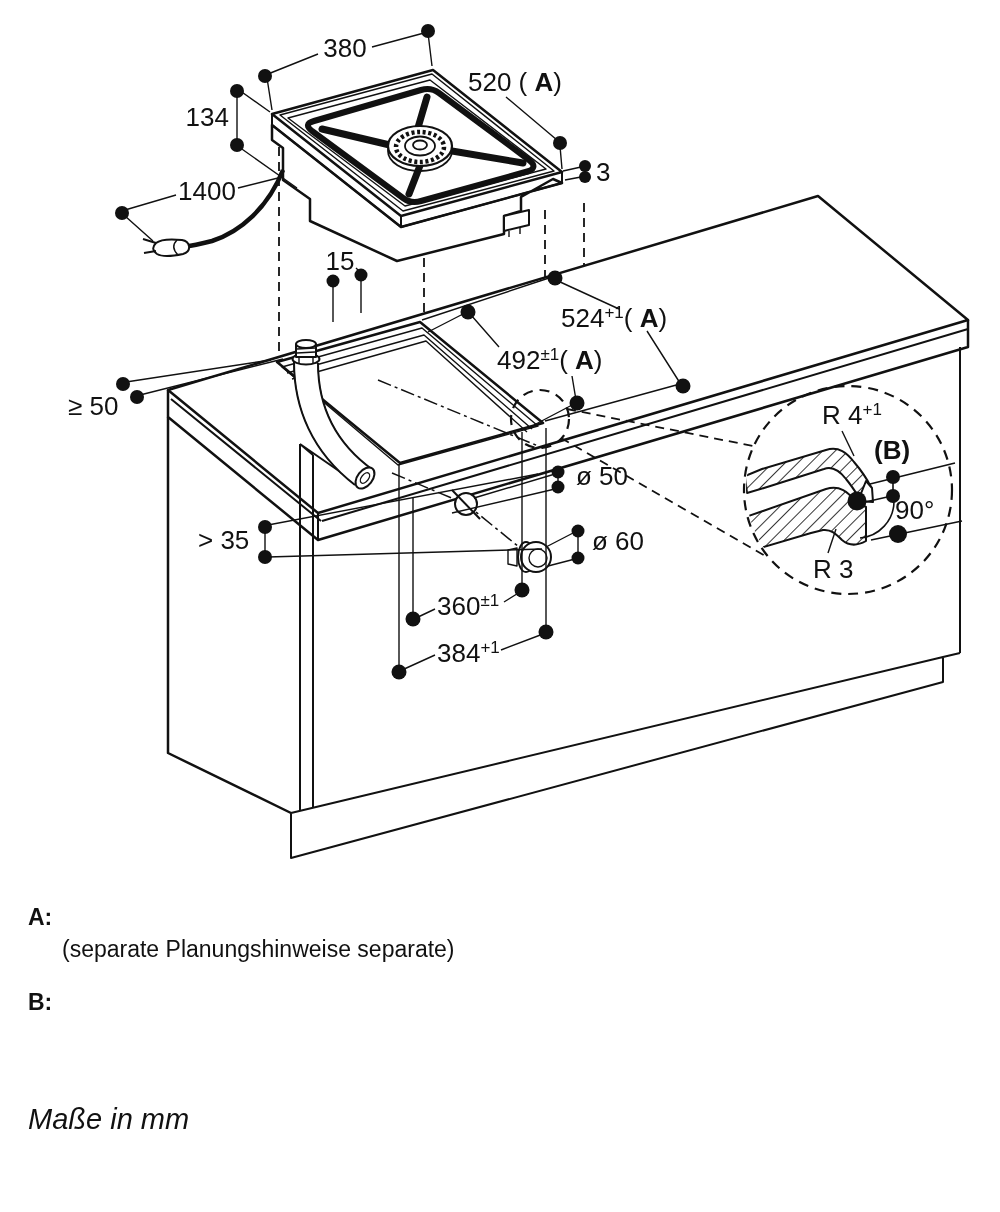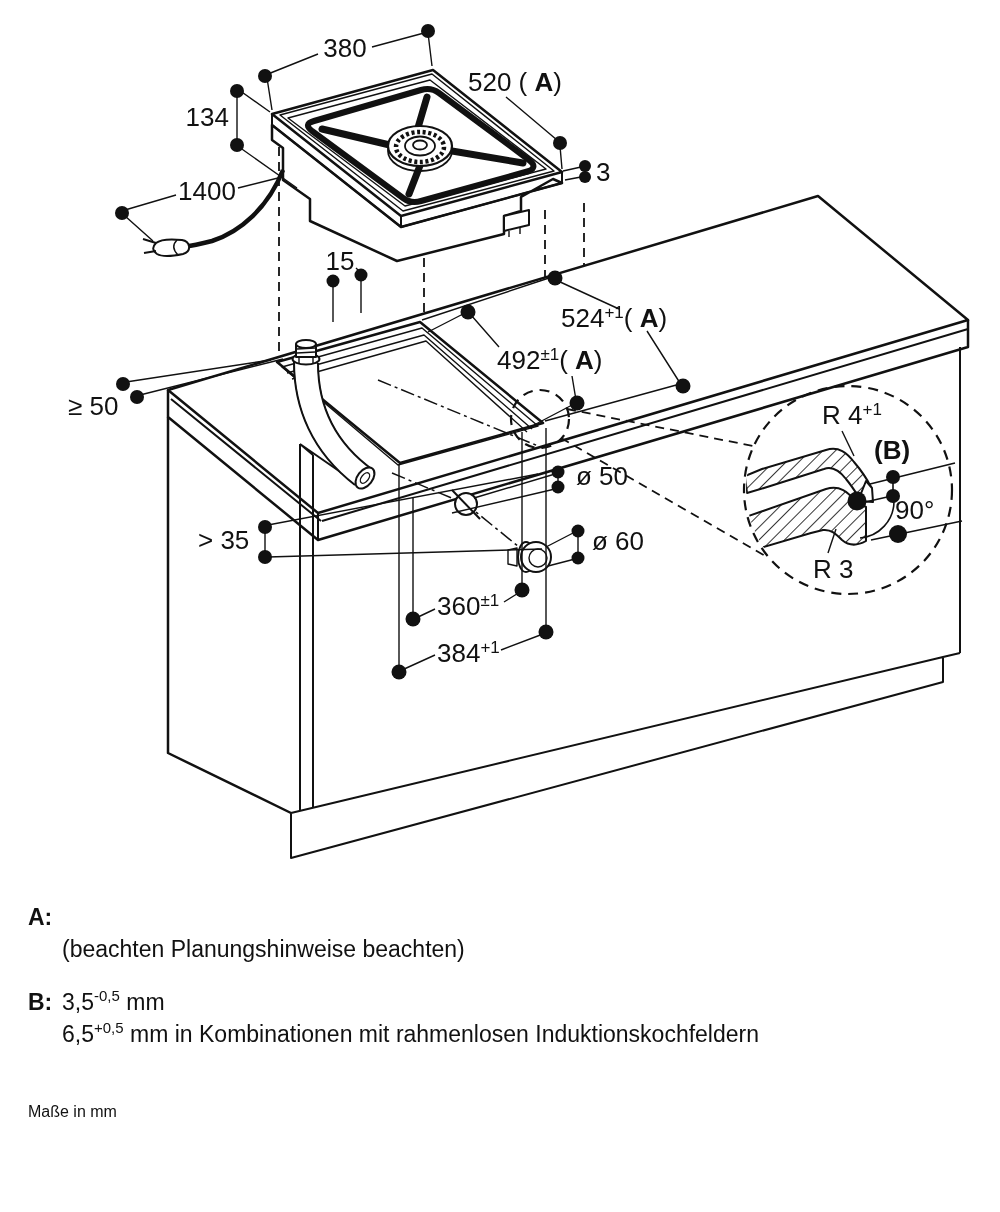--- a/index.html
+++ b/index.html
@@ -16,21 +16,21 @@
   .dashdot{stroke-width:1.5;stroke-dasharray:14 4 3 4;}
   .whitefill{fill:#fff;}
   .hatched{fill:url(#hatch);stroke-width:2;}
   text{fill:#111;stroke:none;font-family:"Liberation Sans",sans-serif;font-size:26px;}
   .sup{font-size:17px;}
   .bold{font-weight:bold;}
   .notes{position:absolute;left:28px;width:950px;font-size:23px;line-height:32px;}
   .note-row{display:flex;}
   .nlabel{font-weight:bold;flex:0 0 34px;}
   .notes sup{font-size:15px;line-height:0;}
-  #footer{position:absolute;left:28px;top:1103px;font-size:16px;}
+  #footer{position:absolute;left:28px;top:1103px;font-size:29px;font-style:italic;}
 </style>
 </head>
 <body>
 
 <div id="stage">
 <svg width="1000" height="880" viewBox="0 0 1000 880">
   <defs>
     <pattern id="hatch" patternUnits="userSpaceOnUse" width="9" height="9" patternTransform="rotate(-45)">
       <line x1="0" y1="0" x2="9" y2="0" stroke="#111" stroke-width="1.7"></line>
     </pattern>
@@ -243,28 +243,24 @@
     </g>
   </g>
 </svg>
 </div>
 
 <div class="notes" style="top:901px">
   <div class="note-row">
     <span class="nlabel">A:</span>
     <span class="nbody">
       <br>
-      <span>(beachten Planungshinweise beachten)</span>
+      <span>(separate Planungshinweise separate)</span>
     </span>
   </div>
 </div>
 
 <div class="notes" style="top:986px">
   <div class="note-row">
     <span class="nlabel">B:</span>
-    <span class="nbody">
-      <span><span>3,5</span><sup>-0,5</sup><span> mm</span></span><br>
-      <span><span>6,5</span><sup>+0,5</sup><span> mm in Kombinationen mit rahmenlosen Induktionskochfeldern</span></span>
-    </span>
   </div>
 </div>
 
 <div id="footer">Maße in mm</div>
 
 </body></html>

